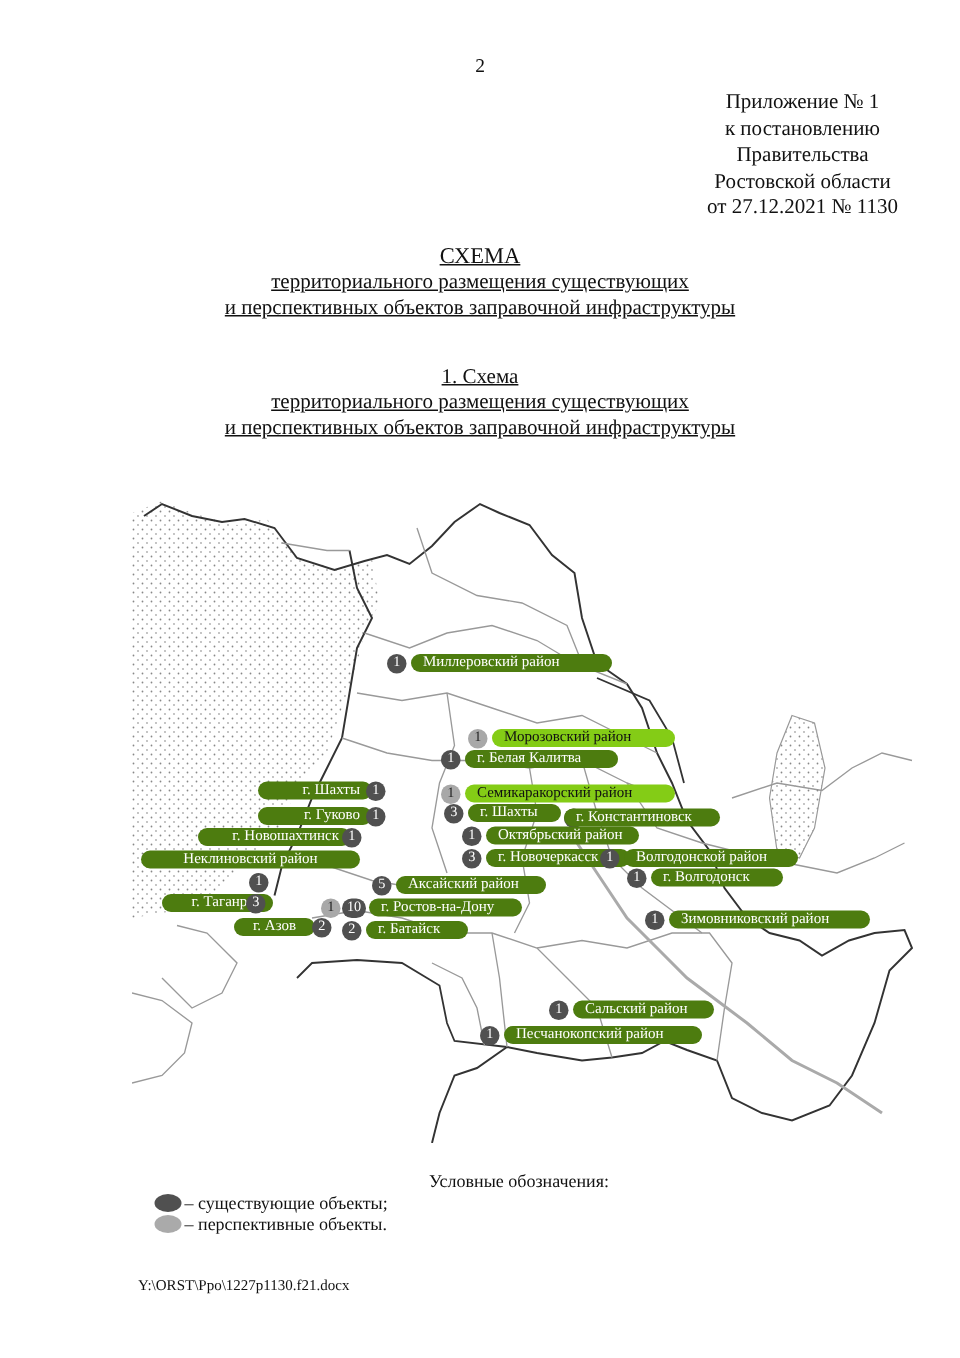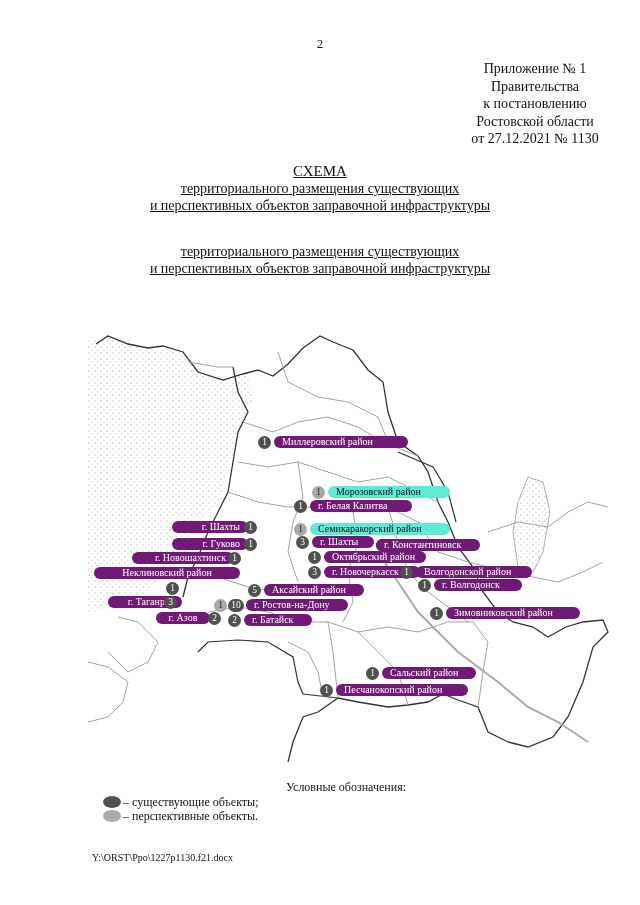--- a/index.html
+++ b/index.html
@@ -5,50 +5,51 @@
   html, body { margin:0; padding:0; background:#fff; }
   body { width:640px; height:905px; position:relative; overflow:hidden;
          font-family:"Liberation Serif", "DejaVu Serif", serif; color:#111; }
   .pnum { position:absolute; top:36px; left:0; width:640px; text-align:center; font-size:13px; }
   .appendix { position:absolute; top:60px; left:440px; width:190px; text-align:center; font-size:14px; line-height:17.5px; }
   .title-block { position:absolute; left:0; width:640px; text-align:center; font-size:14px; line-height:17px;text-decoration:underline; }
   .t1 { top:163px; }
   .t2 { top:243px; }
   .map { position:absolute; left:88px; top:322px; width:535px; height:440px; }
   .lbl { position:absolute; height:12px; border-radius:6px; color:#fff; font-size:10px; line-height:12px;
-         white-space:nowrap; padding:0 8px; background:#701a75; }
-  .lbl.persp { background:#5eead4; color:#111; }
+         white-space:nowrap; padding:0 8px; background:#4d7c0f; }
+  .lbl.persp { background:#84cc16; color:#111; }
   .circ { position:absolute; width:13px; height:13px; border-radius:50%; background:#505050; color:#fff;
           font-size:9.5px; line-height:13px; text-align:center; }
   .circ.persp { background:#a8a8a8; color:#222; }
   .legend-title { position:absolute; top:780px; left:286px; font-size:12px; }
   .legend-row { position:absolute; left:103px; font-size:12px; line-height:14px; }
   .legend-row .dot { display:inline-block; width:18px; height:12px; border-radius:50%; vertical-align:-2px; margin-right:2px; }
   .footer { position:absolute; top:852px; left:92px; font-size:10px; }
 </style>
 </head>
 <body>
 
 <div class="pnum">2</div>
 
 <div class="appendix">
   <div>Приложение № 1</div>
+  <div>к постановлению</div>
   <div>Правительства</div>
-  <div>к постановлению</div>
   <div>Ростовской области</div>
   <div>от 27.12.2021 № 1130</div>
 </div>
 
 <div class="title-block t1">
   <div style="font-size:15px">СХЕМА</div>
   <div>территориального размещения существующих</div>
   <div>и перспективных объектов заправочной инфраструктуры</div>
 </div>
 
 <div class="title-block t2">
+  <div>1. Схема</div>
   <div>территориального размещения существующих</div>
   <div>и перспективных объектов заправочной инфраструктуры</div>
 </div>
 
 <div class="map">
   <svg width="535" height="440" viewBox="0 0 535 440" style="position:absolute;left:0;top:0">
     <defs>
       <pattern id="dots" width="6" height="6" patternUnits="userSpaceOnUse">
         <circle cx="1" cy="1" r="0.6" fill="#888"></circle>
         <circle cx="4" cy="4" r="0.6" fill="#aaa"></circle>

